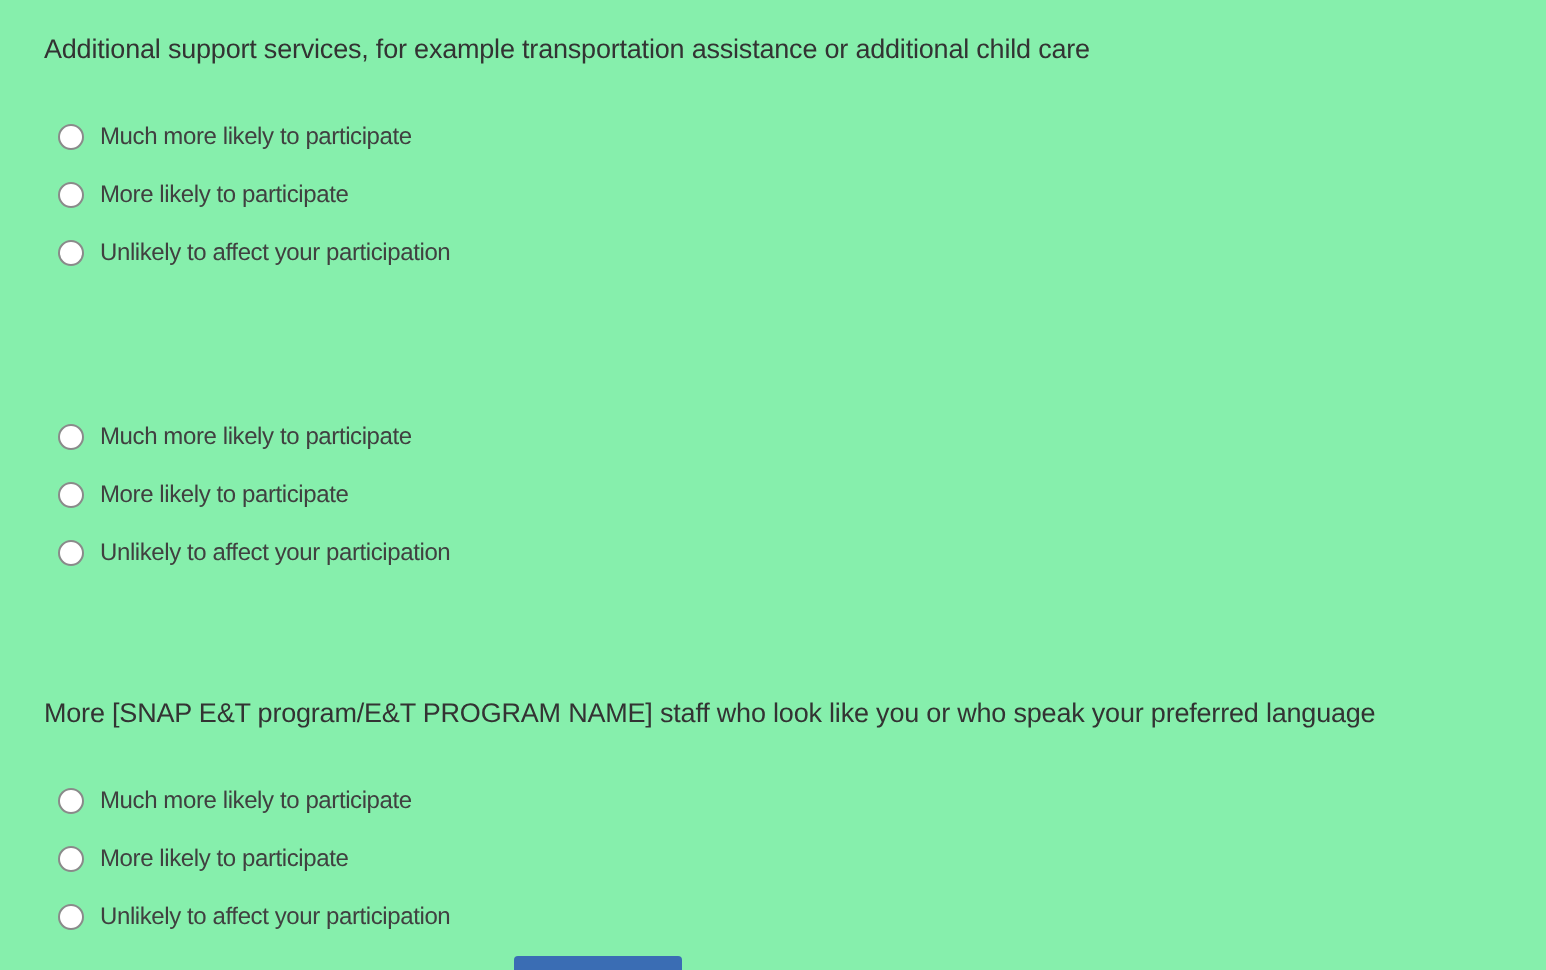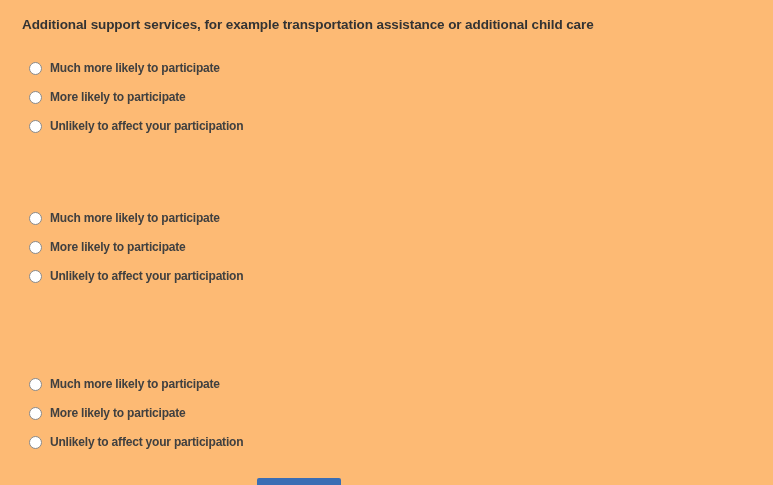--- a/index.html
+++ b/index.html
@@ -8,22 +8,21 @@
     background: #ffffff;
     width: 773px;
     height: 485px;
     overflow: hidden;
     font-family: "Liberation Sans", sans-serif;
   }
   .page {
     position: relative;
     width: 773px;
     height: 485px;
-    background: #fdba74;
-    font-weight: bold;
+    background: #86efac;
   }
   .question-block {
     position: absolute;
     left: 22px;
     right: 10px;
   }
   .q1 { top: 17px; }
   .q2 { top: 183px; }
   .q3 { top: 349px; }
   .question-title {
@@ -105,20 +104,21 @@
         <span class="radio-label">More likely to participate</span>
       </div>
       <div class="radio-option">
         <span class="radio-circle"></span>
         <span class="radio-label">Unlikely to affect your participation</span>
       </div>
     </div>
   </div>
 
   <div class="question-block q3">
+    <div class="question-title">More [SNAP E&amp;T program/E&amp;T PROGRAM NAME] staff who look like you or who speak your preferred language</div>
     <div class="options">
       <div class="radio-option">
         <span class="radio-circle"></span>
         <span class="radio-label">Much more likely to participate</span>
       </div>
       <div class="radio-option">
         <span class="radio-circle"></span>
         <span class="radio-label">More likely to participate</span>
       </div>
       <div class="radio-option">

